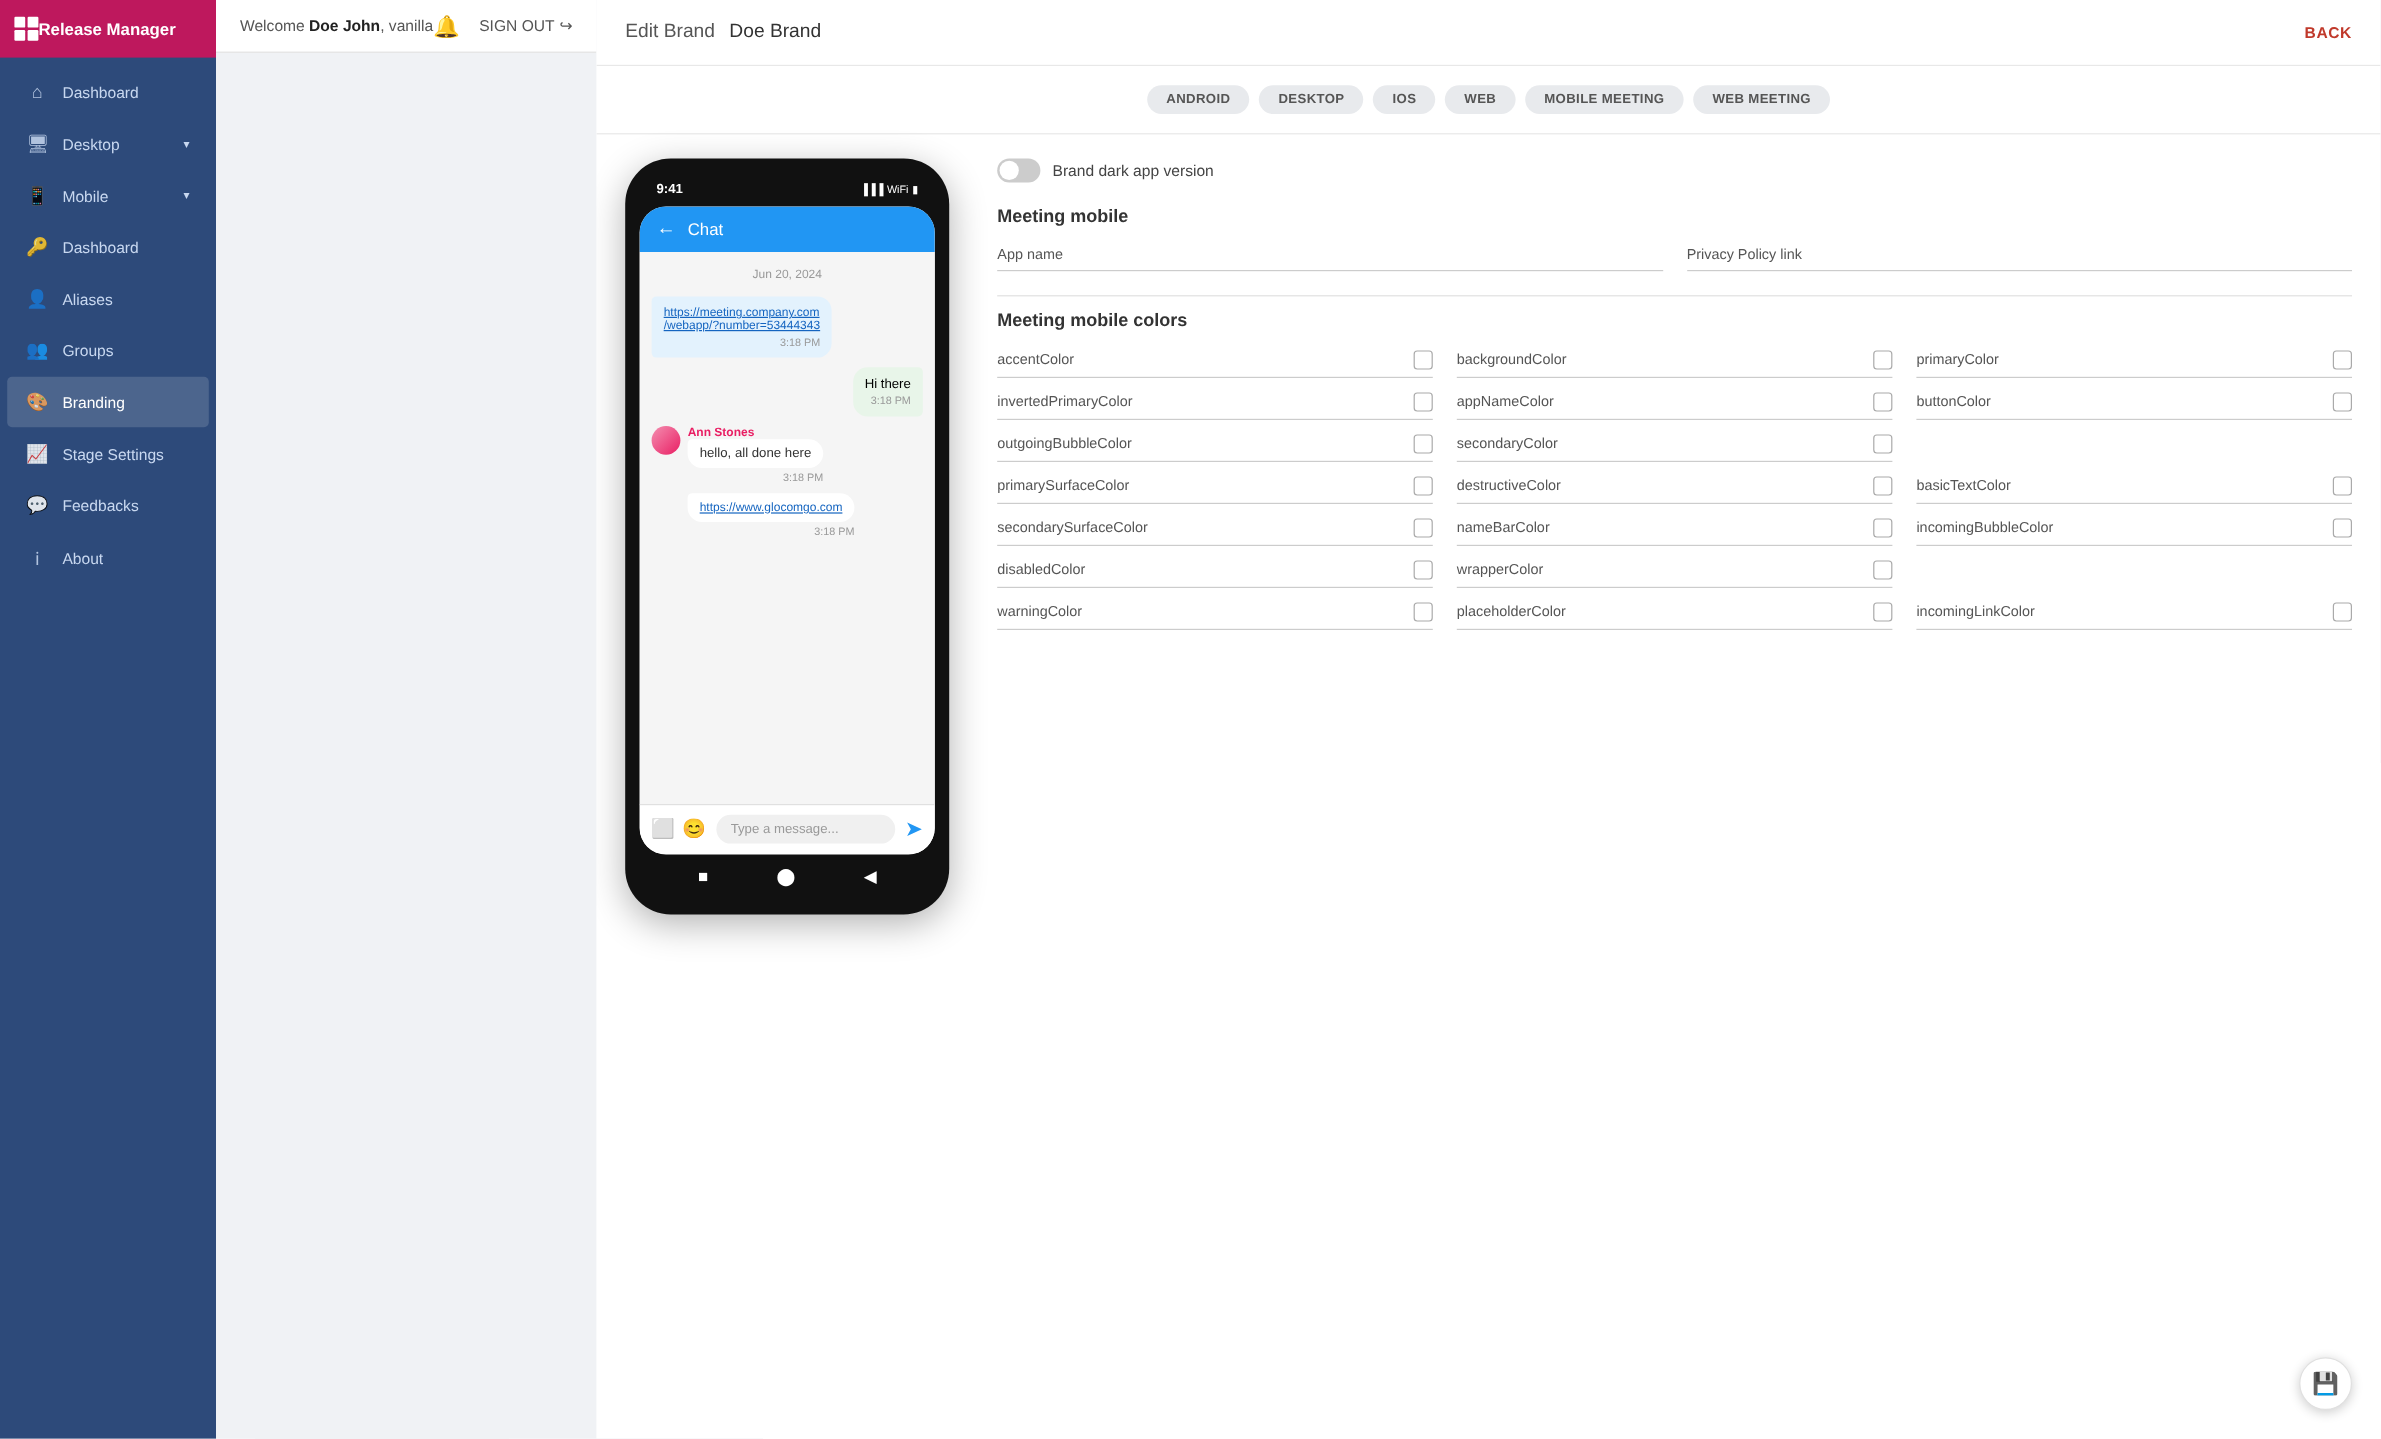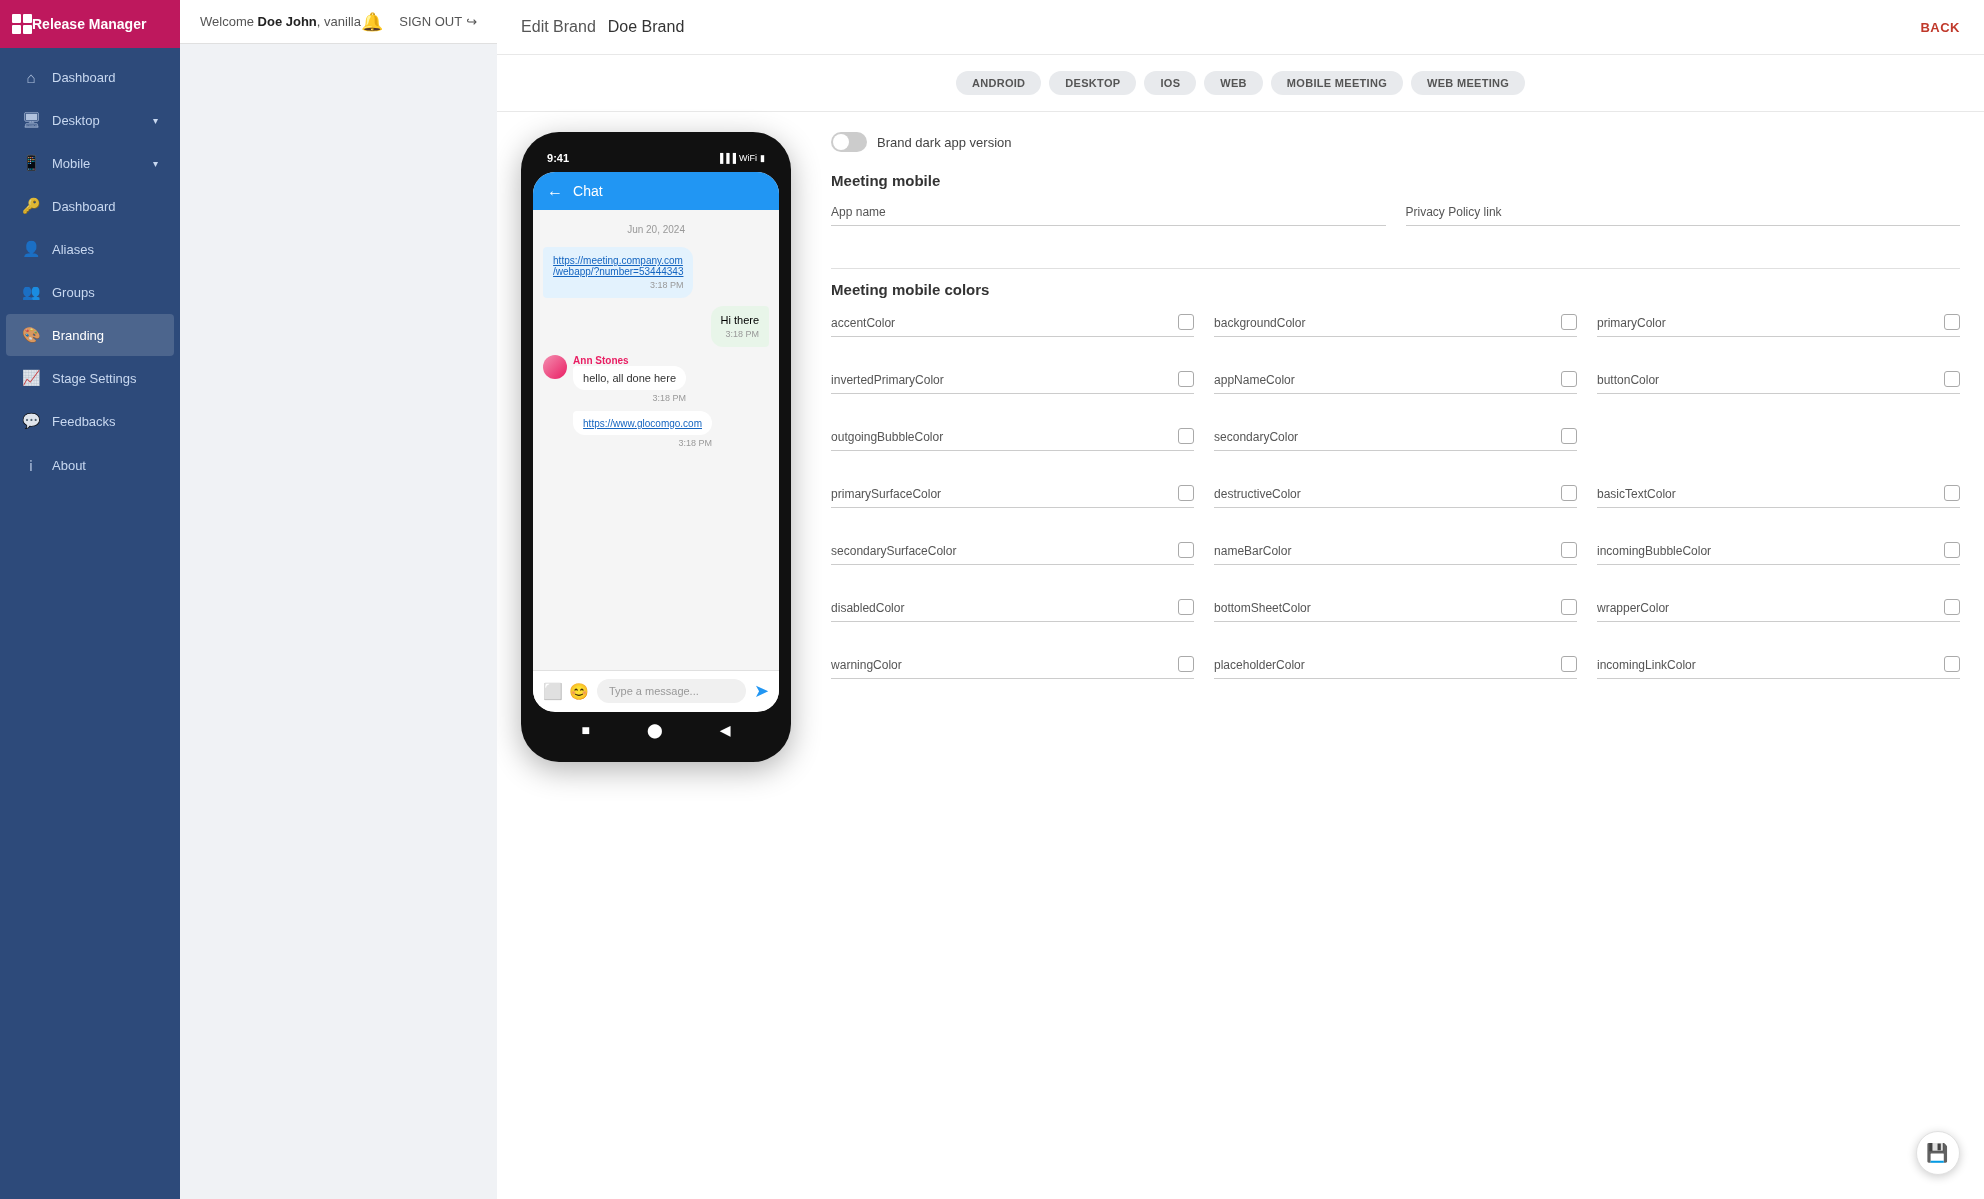--- a/index.html
+++ b/index.html
@@ -275,25 +275,25 @@
       margin-bottom: 4px;
     }
     .form-row-2 {
       display: grid;
       grid-template-columns: 1fr 1fr;
       gap: 20px;
       margin-bottom: 4px;
     }
     .form-field {
       display: flex;
-      align-items: flex-end;
+      align-items: flex-start;
       gap: 8px;
       border-bottom: 1px solid #ccc;
       padding-bottom: 6px;
-      margin-bottom: 30px;
+      margin-bottom: 8px;
     }
     .form-field label {
       font-size: 12px;
       color: #555;
       flex: 1;
     }
     .color-checkbox {
       width: 16px; height: 16px;
       border: 1px solid #aaa;
       border-radius: 3px;
@@ -576,24 +576,20 @@
             <input type="checkbox" class="color-checkbox" style="">
           </div>
         </div>
 
         <div class="form-row">
           <div class="form-field">
             <label>disabledColor</label>
             <input type="checkbox" class="color-checkbox" style="">
           </div>
           <div class="form-field">
-            <label>bottomSheetColor</label>
-            <input type="checkbox" class="color-checkbox" style="">
-          </div>
-          <div class="form-field">
             <label>wrapperColor</label>
             <input type="checkbox" class="color-checkbox" style="">
           </div>
         </div>
 
         <div class="form-row">
           <div class="form-field">
             <label>warningColor</label>
             <input type="checkbox" class="color-checkbox" style="">
           </div>

